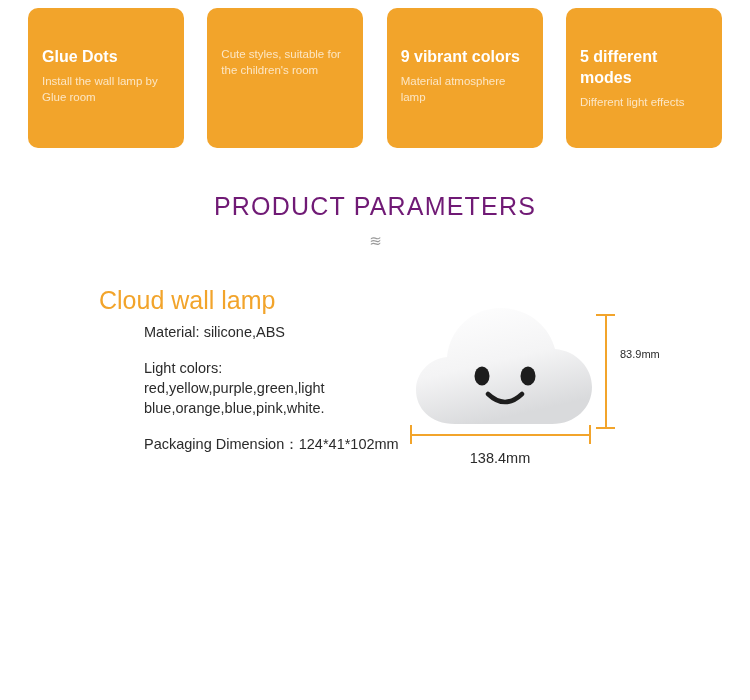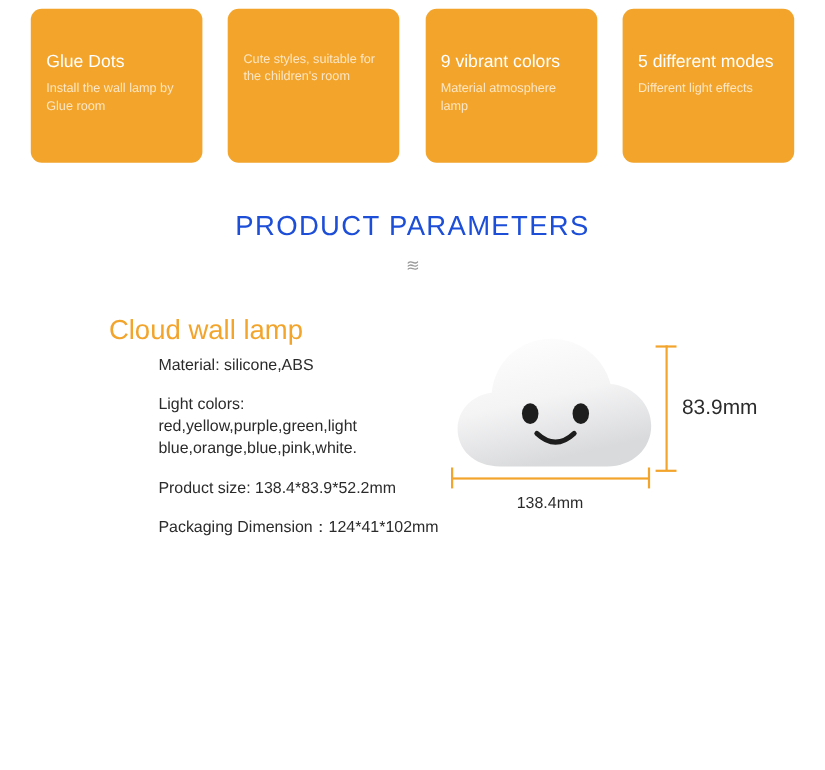--- a/index.html
+++ b/index.html
@@ -40,40 +40,40 @@
     border-radius: 10px;
     box-sizing: border-box;
     padding: 38px 14px 0 14px;
     color: #ffffff;
     position: relative;
   }
   .feature-title {
     font-size: 16px;
     line-height: 21px;
     color: #ffffff;
-    font-weight: normal;
+    font-weight: bold;
     margin: 0 0 6px 0;
   }
   .feature-desc {
     font-size: 11.5px;
     line-height: 16px;
     color: #FCE6C4;
     margin: 0;
   }
 
   
   .section-title {
     position: absolute;
     top: 192px;
     left: 0;
     width: 750px;
     text-align: center;
     font-size: 25px;
     letter-spacing: 1.2px;
-    color: #1d4ed8;
+    color: #701a75;
   }
   .wave {
     position: absolute;
     top: 232px;
     left: 0;
     width: 750px;
     text-align: center;
     font-size: 15px;
     color: #9a9a9a;
     letter-spacing: -1px;
@@ -135,22 +135,22 @@
     left: 0px;
     width: 19px;
     height: 1.5px;
     background: #F2A42B;
   }
   .vcap-top { top: 6px; }
   .vcap-bot { top: 119px; }
   .dim-right-label {
     position: absolute;
     left: 24px;
-    top: 52px;
-    font-size: 19px;
+    top: 40px;
+    font-size: 11px;
     color: #2b2b2b;
     white-space: nowrap;
   }
 
   .dim-bottom {
     position: absolute;
     top: 422px;
     left: 404px;
     width: 200px;
     height: 50px;
@@ -211,21 +211,20 @@
   </div>
 
   <div class="section-title">PRODUCT PARAMETERS</div>
   <div class="wave">≋</div>
 
   <div class="product-name">Cloud wall lamp</div>
 
   <div class="spec-list">
     <div class="spec-line">Material: silicone,ABS</div>
     <div class="spec-line">Light colors: red,yellow,purple,green,light blue,orange,blue,pink,white.</div>
-    <div class="spec-line">Product size: 138.4*83.9*52.2mm</div>
     <div class="spec-line">Packaging Dimension：124*41*102mm</div>
   </div>
 
   <div class="cloud-wrap">
     <svg class="cloud-svg" width="200" height="140" viewBox="0 0 200 140">
       <defs>
         <linearGradient id="cloudGrad" x1="0" y1="0" x2="0.35" y2="1">
           <stop offset="0%" stop-color="#ffffff"></stop>
           <stop offset="55%" stop-color="#f4f4f5"></stop>
           <stop offset="100%" stop-color="#d9dadc"></stop>

